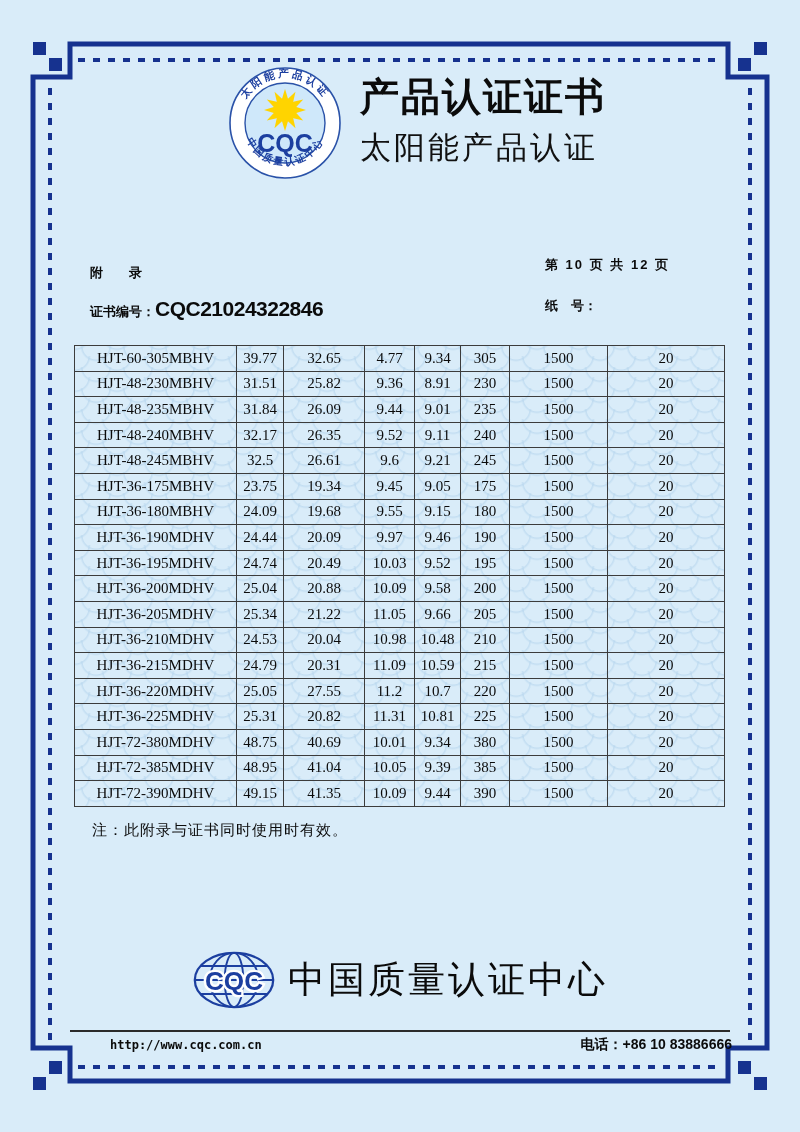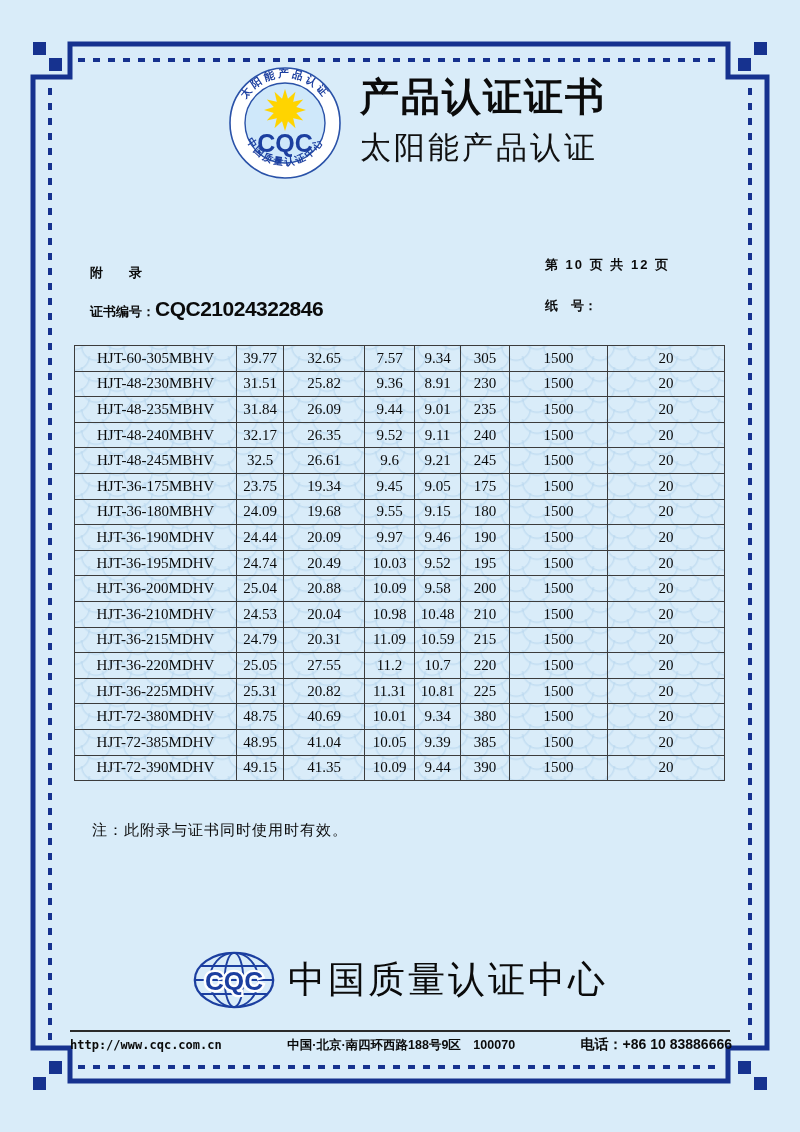--- a/index.html
+++ b/index.html
@@ -45,21 +45,21 @@
   .note{position:absolute;left:92px;top:821px;font-size:15px;color:#0b0b0b;letter-spacing:1px;}
 
   
   .bottom-logo{position:absolute;left:0;top:950px;width:100%;display:flex;justify-content:center;align-items:center;gap:12px;}
   .globe-svg{width:84px;height:60px;}
   .bottom-logo-text{font-size:37px;font-weight:500;color:#0b0b0b;letter-spacing:3px;}
 
   
   .footer-rule{position:absolute;left:70px;top:1030px;width:660px;height:2px;background:#2b2b2b;}
   .footer{position:absolute;left:70px;top:1036px;width:662px;display:flex;justify-content:space-between;align-items:baseline;}
-  .footer .url{font-family:"DejaVu Sans Mono","Liberation Mono",monospace;font-size:12px;font-weight:700;color:#0b0b0b;}
+  .footer .url{font-family:"DejaVu Sans Mono","Liberation Mono",monospace;font-size:12px;font-weight:700;color:#0b0b0b;margin-left:40px;}
   .footer .addr{font-size:12.5px;font-weight:700;color:#0b0b0b;}
   .footer .phone{font-size:14px;font-weight:700;color:#0b0b0b;}
 </style>
 </head>
 <body>
 
 <div class="page">
 
   <svg class="frame" width="800" height="1132" viewBox="0 0 800 1132">
     <path d="M 33 77 L 70 77 L 70 44 L 728 44 L 728 77 L 767 77 L 767 1048 L 728 1048 L 728 1081 L 70 1081 L 70 1048 L 33 1048 Z" fill="none" stroke="#16328f" stroke-width="5"></path>
@@ -140,21 +140,21 @@
         <col style="width:46px">
           <col style="width:49px">
           <col style="width:98px">
           <col style="width:117px">
       </colgroup>
       <tbody>
           <tr>
             <td>HJT-60-305MBHV</td>
             <td>39.77</td>
             <td>32.65</td>
-            <td>7.57</td>
+            <td>4.77</td>
             <td>9.34</td>
             <td>305</td>
             <td>1500</td>
             <td>20</td>
           </tr>
           <tr>
             <td>HJT-48-230MBHV</td>
             <td>31.51</td>
             <td>25.82</td>
             <td>9.36</td>
@@ -233,20 +233,30 @@
             <td>1500</td>
             <td>20</td>
           </tr>
           <tr>
             <td>HJT-36-200MDHV</td>
             <td>25.04</td>
             <td>20.88</td>
             <td>10.09</td>
             <td>9.58</td>
             <td>200</td>
+            <td>1500</td>
+            <td>20</td>
+          </tr>
+          <tr>
+            <td>HJT-36-205MDHV</td>
+            <td>25.34</td>
+            <td>21.22</td>
+            <td>11.05</td>
+            <td>9.66</td>
+            <td>205</td>
             <td>1500</td>
             <td>20</td>
           </tr>
           <tr>
             <td>HJT-36-210MDHV</td>
             <td>24.53</td>
             <td>20.04</td>
             <td>10.98</td>
             <td>10.48</td>
             <td>210</td>
@@ -330,17 +340,16 @@
         <line x1="9" y1="47" x2="81" y2="47" stroke-width="2"></line>
       </g>
       <text x="45" y="43" text-anchor="middle" font-size="28" font-weight="800" fill="#1c3fa0" stroke="#ffffff" stroke-width="5" paint-order="stroke" font-family="Liberation Sans, sans-serif">CQC</text>
     </svg>
     <div class="bottom-logo-text">中国质量认证中心</div>
   </div>
 
   <div class="footer-rule"></div>
   <div class="footer">
     <span class="url">http://www.cqc.com.cn</span>
-    <span class="addr">中国·北京·南四环西路188号9区　100070</span>
     <span class="phone">电话：+86 10 83886666</span>
   </div>
 
 </div>
 
 </body></html>

